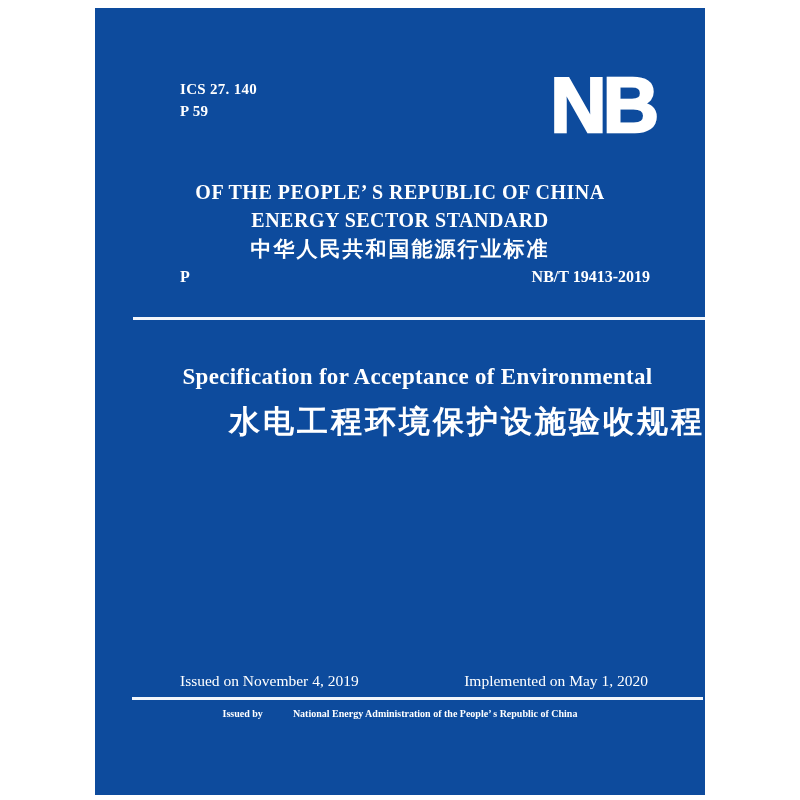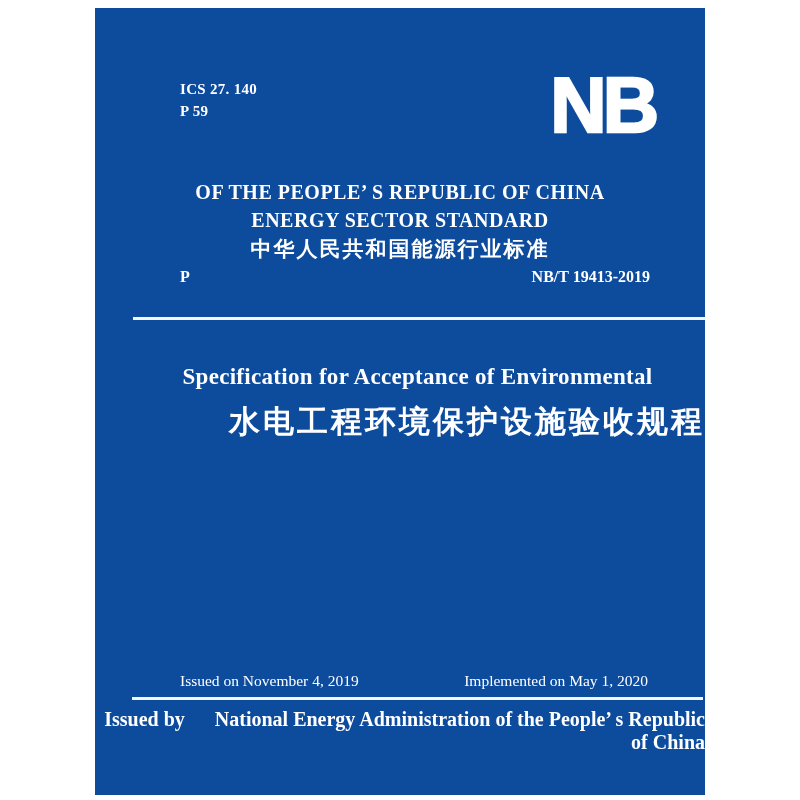--- a/index.html
+++ b/index.html
@@ -139,23 +139,23 @@
     font-weight: normal;
     font-size: 15.5px;
   }
 
   
   .issuer-row {
     position: absolute;
     left: 0;
     right: 0;
     top: 700px;
-    text-align: right;
-    font-weight: bold;
-    font-size: 20px;
+    text-align: center;
+    font-weight: bold;
+    font-size: 10px;
   }
   .issuer-label {
     margin-right: 30px;
   }
 </style>
 </head>
 <body>
 
 <div class="page">
   <div class="cover">

